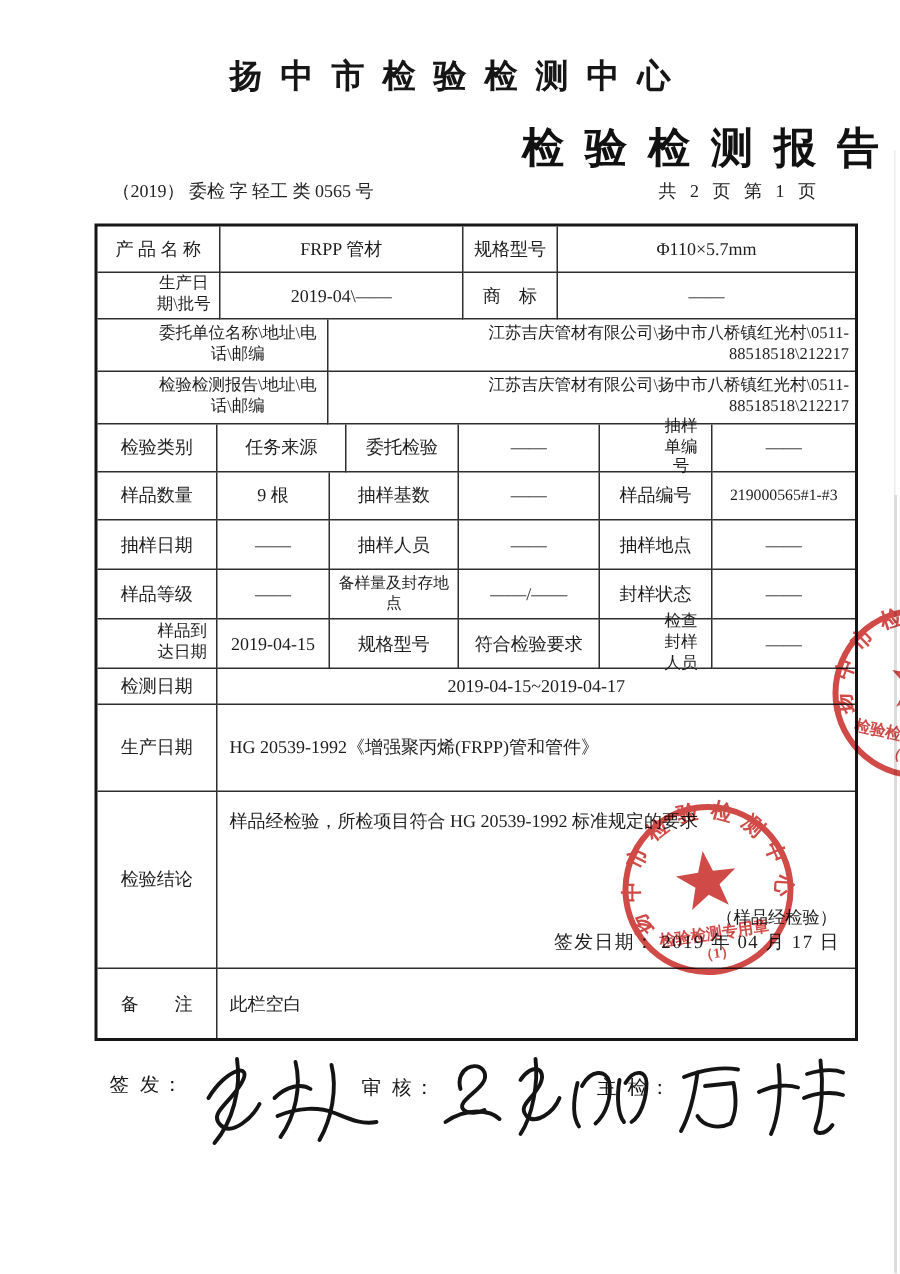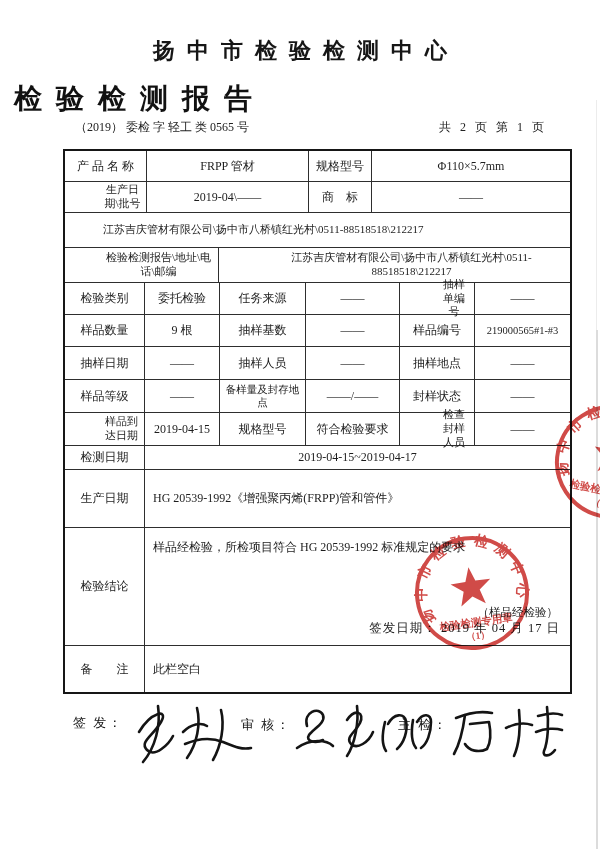--- a/index.html
+++ b/index.html
@@ -6,35 +6,35 @@
   body{
     width:600px;height:849px;position:relative;overflow:hidden;
     background:#ffffff;color:#1c1c1c;
     font-family:"Liberation Serif","DejaVu Serif",serif;
   }
   .scan-edge{position:absolute;right:2px;top:330px;bottom:0;width:2px;background:#dcdcdc;}
   .scan-edge-top{position:absolute;right:3px;top:100px;height:230px;width:1px;background:#ececec;}
 
   .org-title{position:absolute;top:36px;left:0;width:100%;text-align:center;
     font-size:22px;font-weight:bold;letter-spacing:12px;text-indent:12px;color:#161616;}
-  .report-title{position:absolute;top:80px;left:0;width:100%;text-align:left;
+  .report-title{position:absolute;top:80px;left:0;width:100%;text-align:right;
     font-size:28px;font-weight:bold;letter-spacing:14px;text-indent:14px;color:#111;}
   .meta-row{position:absolute;top:119px;left:75px;right:53px;display:flex;
     justify-content:space-between;font-size:12px;color:#222;}
   .meta-row .pageinfo{letter-spacing:3px;}
 
   .rpt-table{position:absolute;left:63px;top:149px;width:505px;
     border:2px solid #161616;background:#fff;}
   .row{display:flex;width:100%;box-sizing:border-box;}
   .cell{box-sizing:border-box;border-right:1px solid #2e2e2e;border-bottom:1px solid #2e2e2e;
     display:flex;align-items:center;justify-content:center;text-align:center;
     font-size:12px;padding:2px 4px;color:#1d1d1d;line-height:1.25;}
   .cell.last{border-right:none;}
   .row.lastrow .cell{border-bottom:none;}
-  .cell.left{justify-content:flex-start;text-align:center;padding-left:8px;}
+  .cell.left{justify-content:flex-start;text-align:right;padding-left:8px;}
   .cell.sm{font-size:11px;padding-left:38px;}
   .cell.xs{font-size:10.5px;}
   .flex1{flex:1;}
 
   .concl-cell{flex-direction:column;align-items:stretch;justify-content:flex-start;padding:0;}
   .concl-top{padding:12px 8px 0 8px;text-align:left;font-size:12px;}
   .concl-spacer{flex:1;}
   .seal-hint{text-align:right;padding-right:12px;font-size:11.5px;}
   .issue-date{text-align:right;padding:2px 10px 8px 0;font-size:12.5px;letter-spacing:1px;}
 
@@ -79,32 +79,33 @@
     </div>
 
     <div class="row" style="height:31px">
       <div class="cell sm" style="width:82px">生产日期\批号</div>
       <div class="cell" style="width:162px">2019-04\——</div>
       <div class="cell" style="width:63px">商　标</div>
       <div class="cell flex1 last">——</div>
     </div>
 
     <div class="row" style="height:35px">
+      <div class="cell sm" style="width:154px">委托单位名称\地址\电话\邮编</div>
       <div class="cell sm left flex1 last">江苏吉庆管材有限公司\扬中市八桥镇红光村\0511-88518518\212217</div>
     </div>
 
     <div class="row" style="height:35px">
       <div class="cell sm" style="width:154px">检验检测报告\地址\电话\邮编</div>
       <div class="cell sm left flex1 last">江苏吉庆管材有限公司\扬中市八桥镇红光村\0511-88518518\212217</div>
     </div>
 
     <div class="row" style="height:32px">
       <div class="cell" style="width:80px">检验类别</div>
+      <div class="cell" style="width:86px">任务来源</div>
       <div class="cell" style="width:75px">委托检验</div>
-      <div class="cell" style="width:86px">任务来源</div>
       <div class="cell" style="width:94px">——</div>
       <div class="cell sm" style="width:75px">抽样单编号</div>
       <div class="cell flex1 last">——</div>
     </div>
 
     <div class="row" style="height:32px">
       <div class="cell" style="width:80px">样品数量</div>
       <div class="cell" style="width:75px">9 根</div>
       <div class="cell" style="width:86px">抽样基数</div>
       <div class="cell" style="width:94px">——</div>

